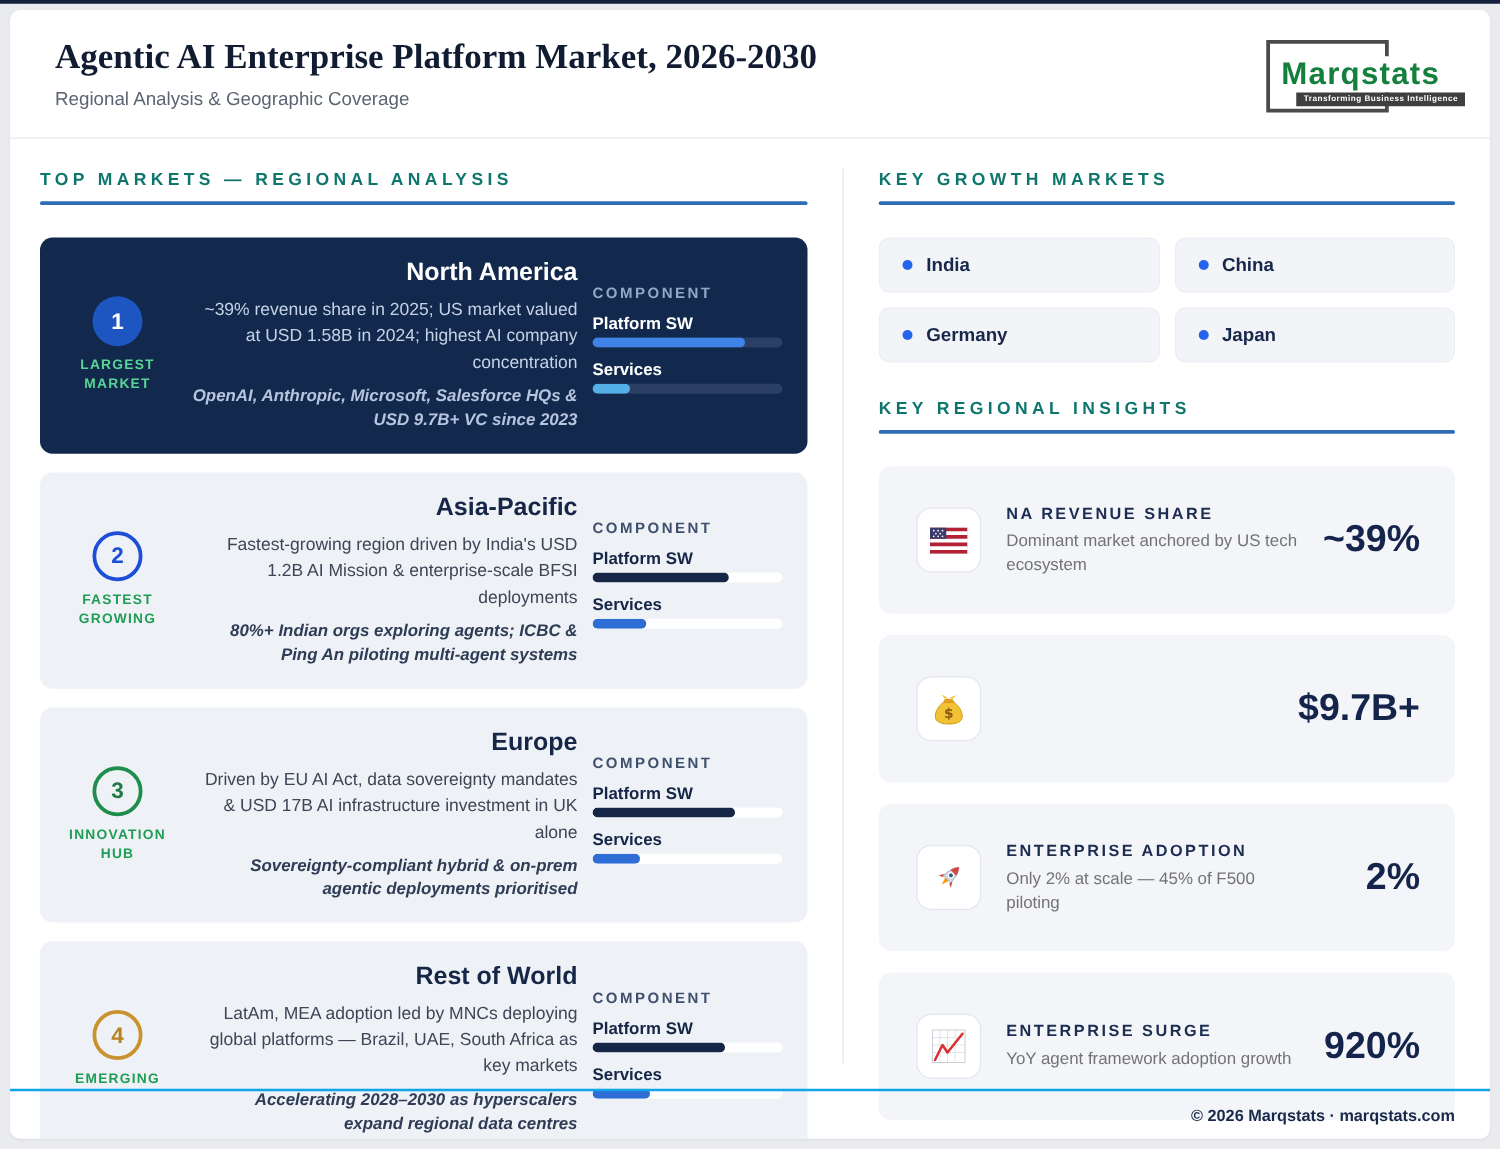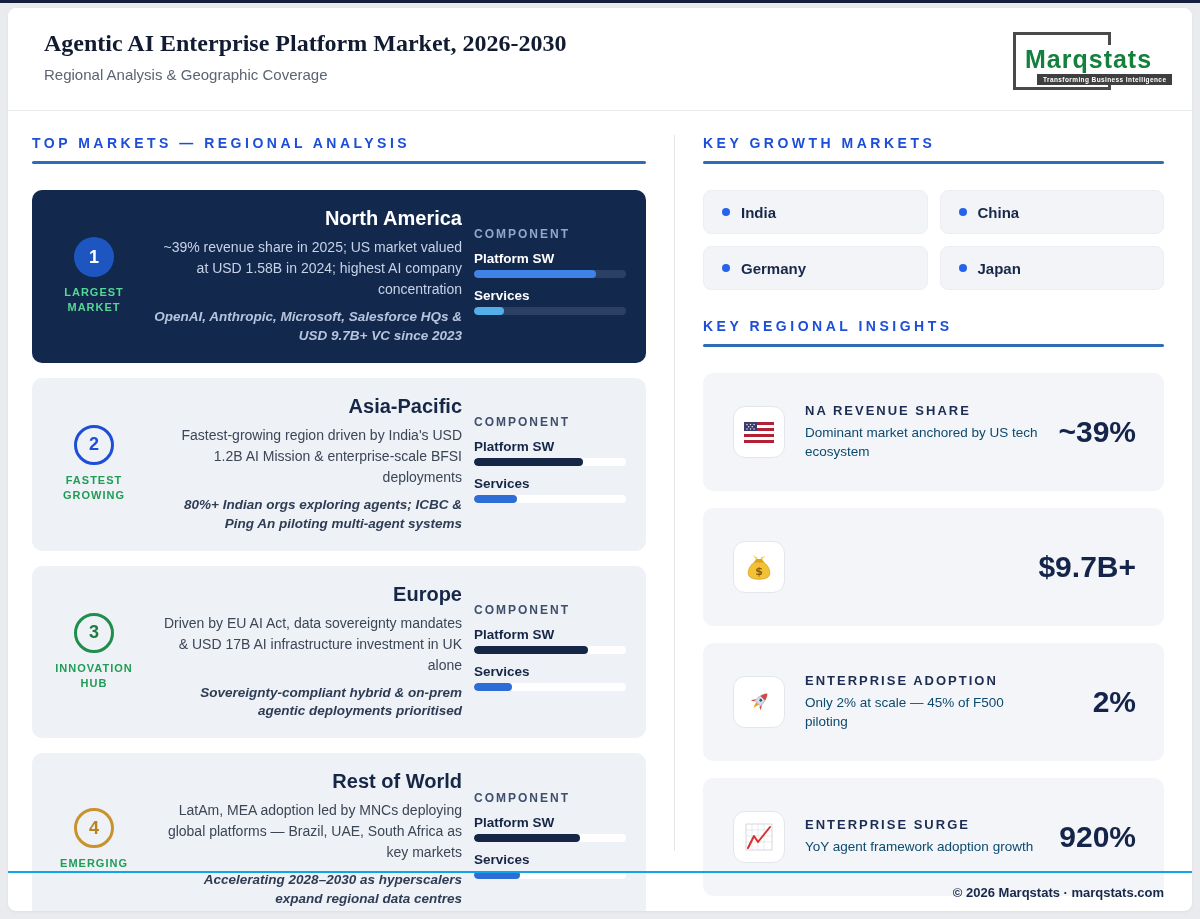--- a/index.html
+++ b/index.html
@@ -24,21 +24,21 @@
   
   .header {
     display: flex;
     justify-content: space-between;
     align-items: flex-start;
     padding: 22px 34px 16px 36px;
     border-bottom: 1px solid #e8eaed;
   }
   .page-title {
     font-family: "Liberation Serif", "DejaVu Serif", serif;
-    font-size: 24px;
+    font-size: 28px;
     font-weight: 700;
     color: #111b31;
     margin-bottom: 9px;
   }
   .page-subtitle { font-size: 15px; color: #5b6472; }
   .logo { position: relative; width: 145px; height: 62px; margin-top: 2px; }
   .logo-frame {
     position: absolute; left: 0; top: 0;
     width: 98px; height: 58px;
     border: 3px solid #4a4a4a;
@@ -57,21 +57,21 @@
   }
 
   
   .main { flex: 1; display: flex; padding: 24px 28px 0 24px; min-height: 0; }
   .col-left { width: 614px; flex: none; }
   .divider { width: 1px; background: #e4e6ea; margin: 0 28px 20px 28px; }
   .col-right { flex: 1; min-width: 0; }
 
   .section-heading {
     font-size: 14px; font-weight: 800;
-    letter-spacing: 3.5px; color: #1d4ed8;
+    letter-spacing: 3.5px; color: #0f766e;
     margin-bottom: 10px;
   }
   .section-rule { height: 3px; background: #2e6cb5; border-radius: 2px; margin-bottom: 26px; }
 
   
   .region-card {
     border-radius: 10px;
     background: #eef1f5;
     padding: 17px 20px 17px 14px;
     margin-bottom: 15px;
@@ -150,21 +150,21 @@
   .icon-tile {
     width: 52px; height: 52px; flex: none;
     background: #ffffff; border: 1px solid #e3e6ec; border-radius: 12px;
     display: flex; align-items: center; justify-content: center;
   }
   .insight-text { min-width: 0; }
   .insight-label {
     font-size: 13px; font-weight: 800; letter-spacing: 2px;
     color: #1d2d52; margin-bottom: 6px;
   }
-  .insight-desc { font-size: 13.5px; color: #0c4a6e; line-height: 1.4; max-width: 245px; }
+  .insight-desc { font-size: 13.5px; color: #737373; line-height: 1.4; max-width: 245px; }
   .insight-value {
     margin-left: auto; font-size: 30px; font-weight: 800;
     color: #15244a; white-space: nowrap;
   }
 
   
   .footer {
     margin-top: auto;
     border-top: 2px solid #0ea5e9;
     height: 40px; flex: none;

